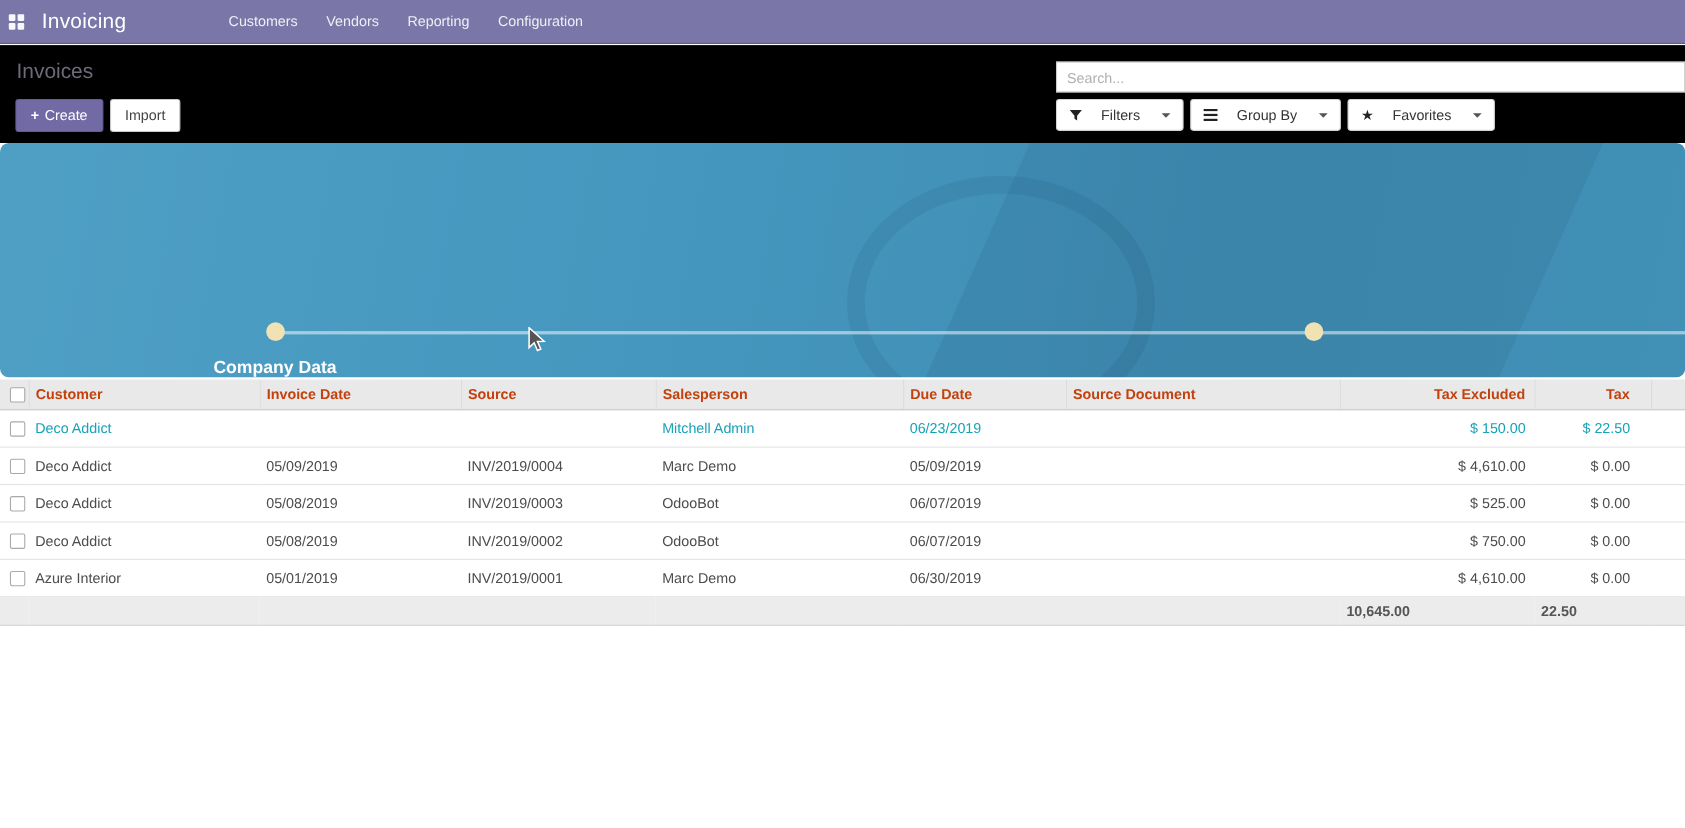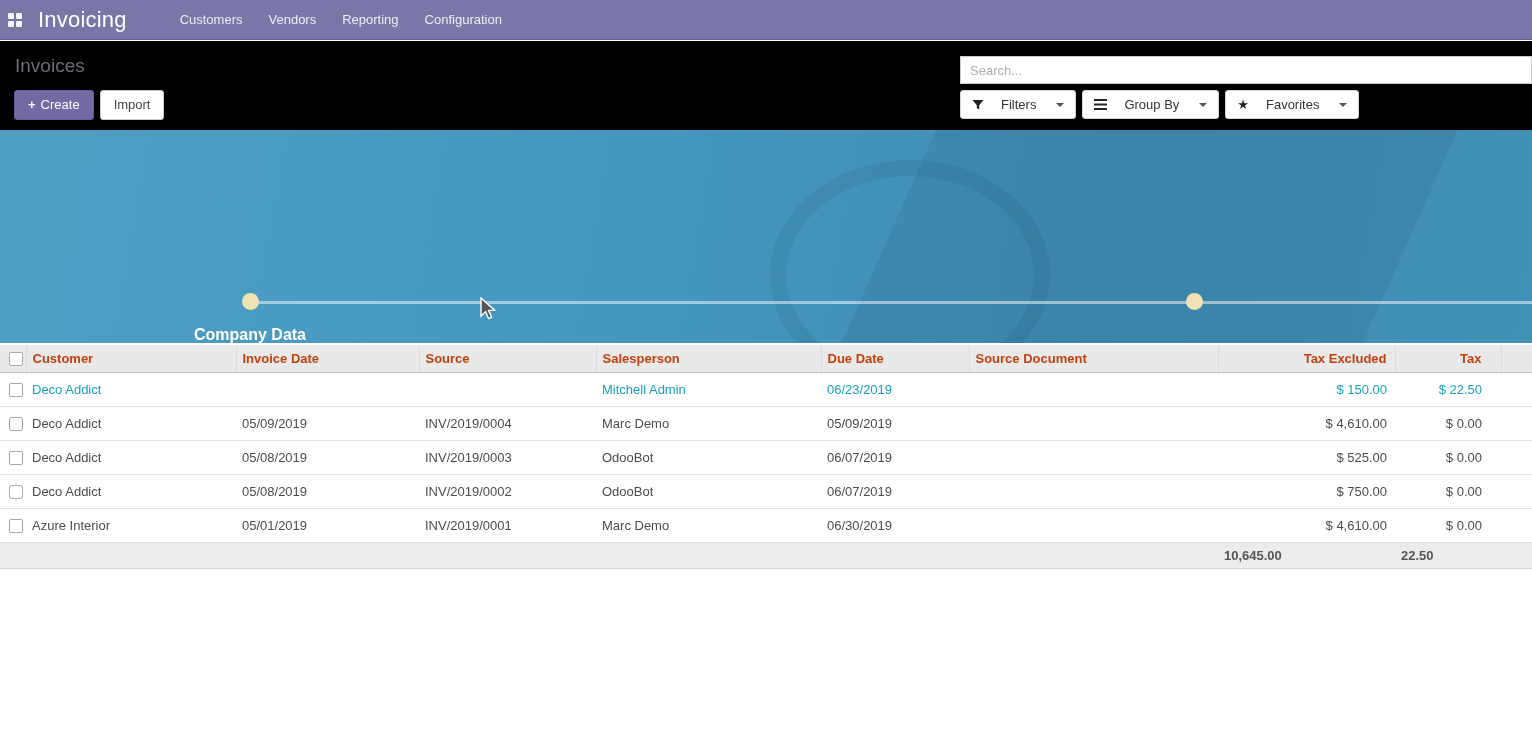--- a/index.html
+++ b/index.html
@@ -7,21 +7,21 @@
               font-family:"Liberation Sans", sans-serif; }
   body { position:relative; }
 
   
   .navbar { position:absolute; top:0; left:0; width:1532px; height:40px;
             background:#7a76a8; border-bottom:1px solid #615c8c;
             display:flex; align-items:center; }
   .apps-icon { width:14px; height:14px; margin:0 16px 0 8px; display:grid;
                grid-template-columns:6px 6px; grid-template-rows:6px 6px; gap:2px; cursor:pointer; }
   .apps-icon span { background:rgba(255,255,255,0.95); border-radius:1px; }
-  .app-title { color:#fff; font-size:22px; margin-right:40px; letter-spacing:0.2px; }
+  .app-title { color:#fff; font-size:19px; margin-right:80px; letter-spacing:0.2px; }
   .nav-item { color:rgba(255,255,255,0.88); font-size:13px; padding:0 13px; height:40px;
               display:flex; align-items:center; cursor:pointer; }
 
   
   .control-panel { position:absolute; top:41px; left:0; width:1532px; height:89px; background:#000000; }
   .page-title { position:absolute; left:15px; top:14px; font-size:19px; color:#6e6b78; }
   .btn-row { position:absolute; left:14px; top:49px; display:flex; gap:6px; }
   .btn { font-size:13px; border-radius:3px; padding:6px 13px; cursor:pointer; line-height:1.2;
          border:1px solid transparent; background:#fff; }
   .btn-create { background:#716aa5; border-color:#645d98; color:#fff; }
@@ -36,21 +36,21 @@
   .fbtn { background:#fff; border:1px solid #d4d4d4; border-radius:3px; margin-right:6px;
           font-size:13px; color:#333; padding:6px 11px; display:flex; align-items:center;
           gap:17px; cursor:pointer; }
   .fbtn svg { display:block; }
   .caret { width:0; height:0; border-left:4px solid transparent; border-right:4px solid transparent;
            border-top:4px solid #555; margin-left:3px; }
   .star { font-size:13px; color:#222; }
 
   
   .banner { position:absolute; top:130px; left:0; width:1532px; height:213px; overflow:hidden;
-            background:linear-gradient(100deg,#4f9fc5 0%,#4597bf 40%,#3f8cb3 72%,#4190b6 100%); }
+            background:linear-gradient(100deg,#4f9fc5 0%,#4597bf 40%,#3f8cb3 72%,#4190b6 100%);border-radius:8px; }
   .banner .shape-band { position:absolute; left:58%; top:-30%; width:34%; height:160%;
             background:rgba(20,60,90,0.09); transform:skewX(-24deg); }
   .banner .shape-ring { position:absolute; left:770px; top:30px; width:280px; height:230px;
             border:16px solid rgba(20,60,90,0.10); border-radius:50%; }
   .progress-line { position:absolute; left:250px; right:0; top:171px; height:3px;
                    background:rgba(255,255,255,0.5); }
   .step { position:absolute; top:163px; width:300px; text-align:center; }
   .step.s0 { left:100px; } .step.s1 { left:572px; } .step.s2 { left:1044px; }
   .dot { width:17px; height:17px; border-radius:50%; background:#f1e2b3; margin:0 auto 16px; }
   .step-title { color:#fff; font-size:16px; font-weight:700; margin-bottom:9px; }

